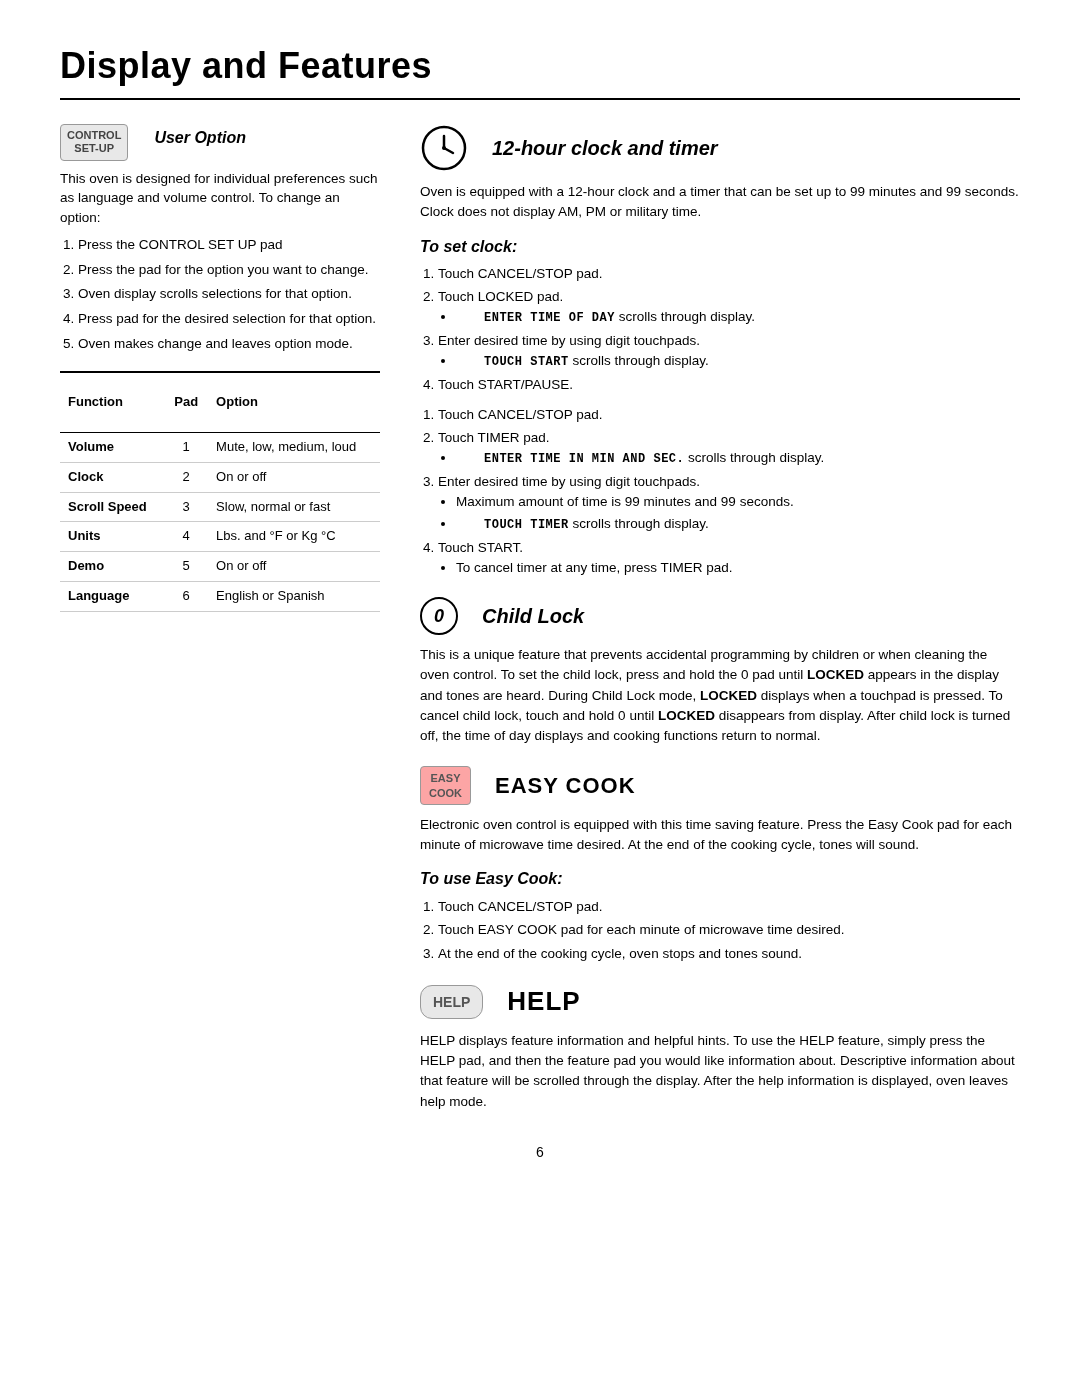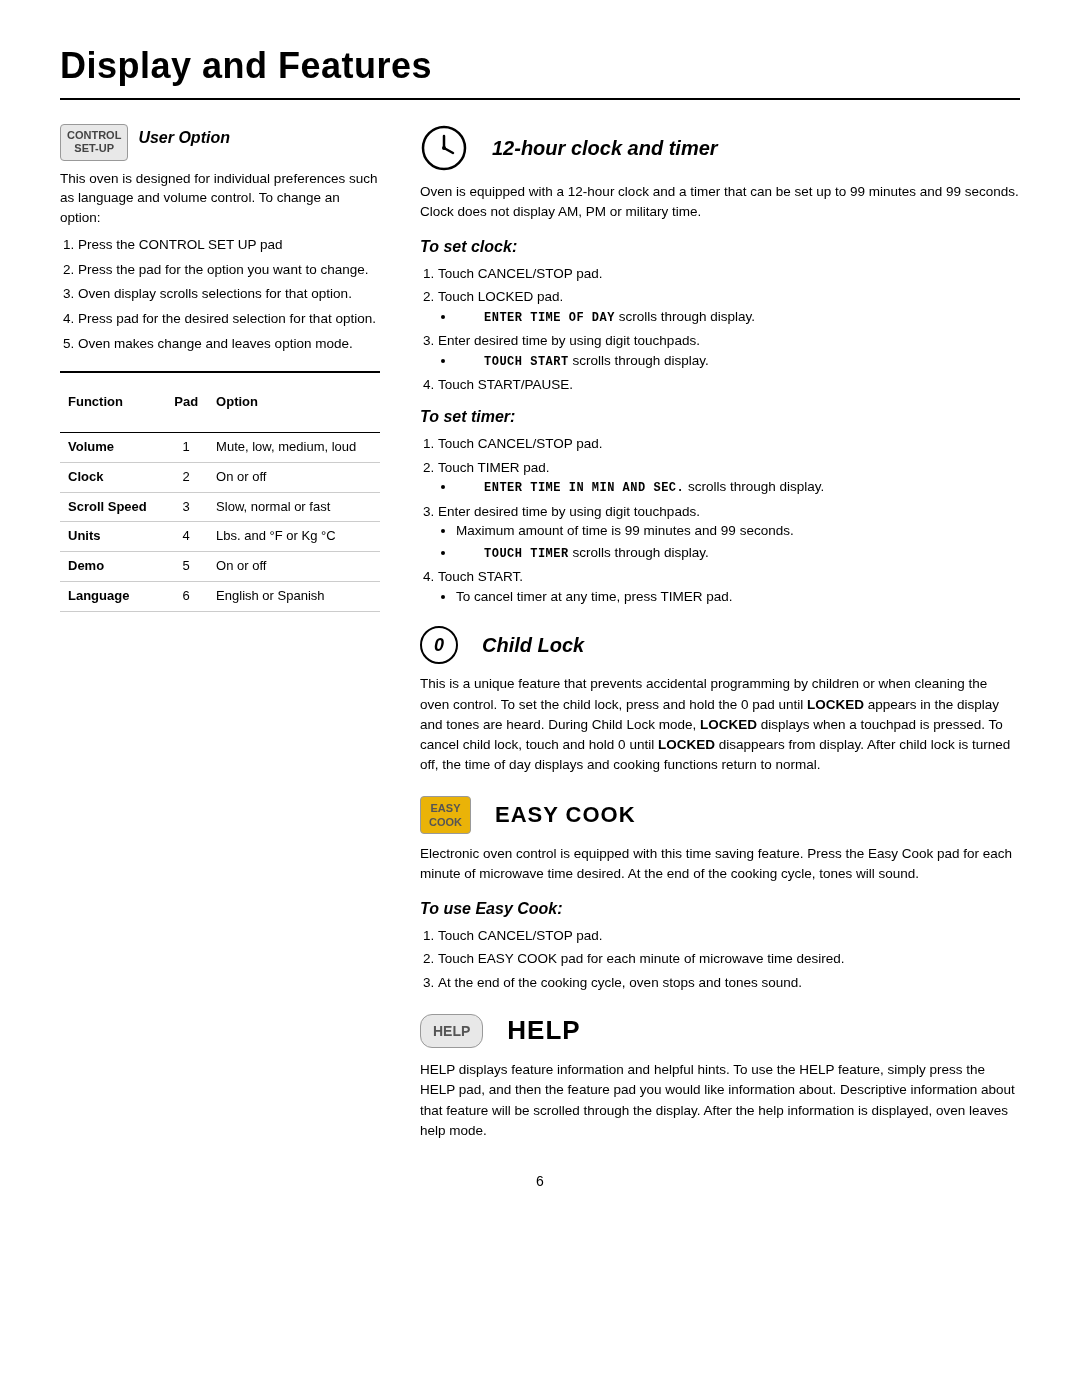--- a/index.html
+++ b/index.html
@@ -35,21 +35,21 @@
     .right-col {
       flex: 1;
     }
     
     .user-option-section {
       margin-bottom: 18px;
     }
     .user-option-header {
       display: flex;
       align-items: flex-start;
-      gap: 10px;
+      gap: 26px;
       margin-bottom: 8px;
     }
     .control-setup-badge {
       background: #e8e8e8;
       border: 1.5px solid #999;
       border-radius: 4px;
       padding: 4px 6px;
       font-size: 11px;
       font-weight: bold;
       text-align: center;
@@ -175,21 +175,21 @@
       font-weight: bold;
       flex-shrink: 0;
       font-style: italic;
     }
 
     
     .easy-cook-section {
       margin-bottom: 20px;
     }
     .easy-cook-badge {
-      background: #eab308;
+      background: #fca5a5;
       border: 1.5px solid #999;
       border-radius: 4px;
       padding: 4px 8px;
       font-size: 11px;
       font-weight: bold;
       text-align: center;
       line-height: 1.3;
       color: #555;
       flex-shrink: 0;
     }
@@ -328,21 +328,20 @@
           </ul>
         </li>
         <li><span>Enter desired time by using digit touchpads.</span>
           <ul class="bullet-list">
             <li><span class="small-caps-text">TOUCH START</span> scrolls through display.</li>
           </ul>
         </li>
         <li><span>Touch START/PAUSE.</span></li>
       </ol>
 
-      <p class="subsection-title">To set timer:</p>
       <ol class="numbered-list">
         <li><span>Touch CANCEL/STOP pad.</span></li>
         <li><span>Touch TIMER pad.</span>
           <ul class="bullet-list">
             <li><span class="small-caps-text">ENTER TIME IN MIN AND SEC.</span> scrolls through display.</li>
           </ul>
         </li>
         <li><span>Enter desired time by using digit touchpads.</span>
           <ul class="bullet-list">
             <li><span>Maximum amount of time is 99 minutes and 99 seconds.</span></li>

